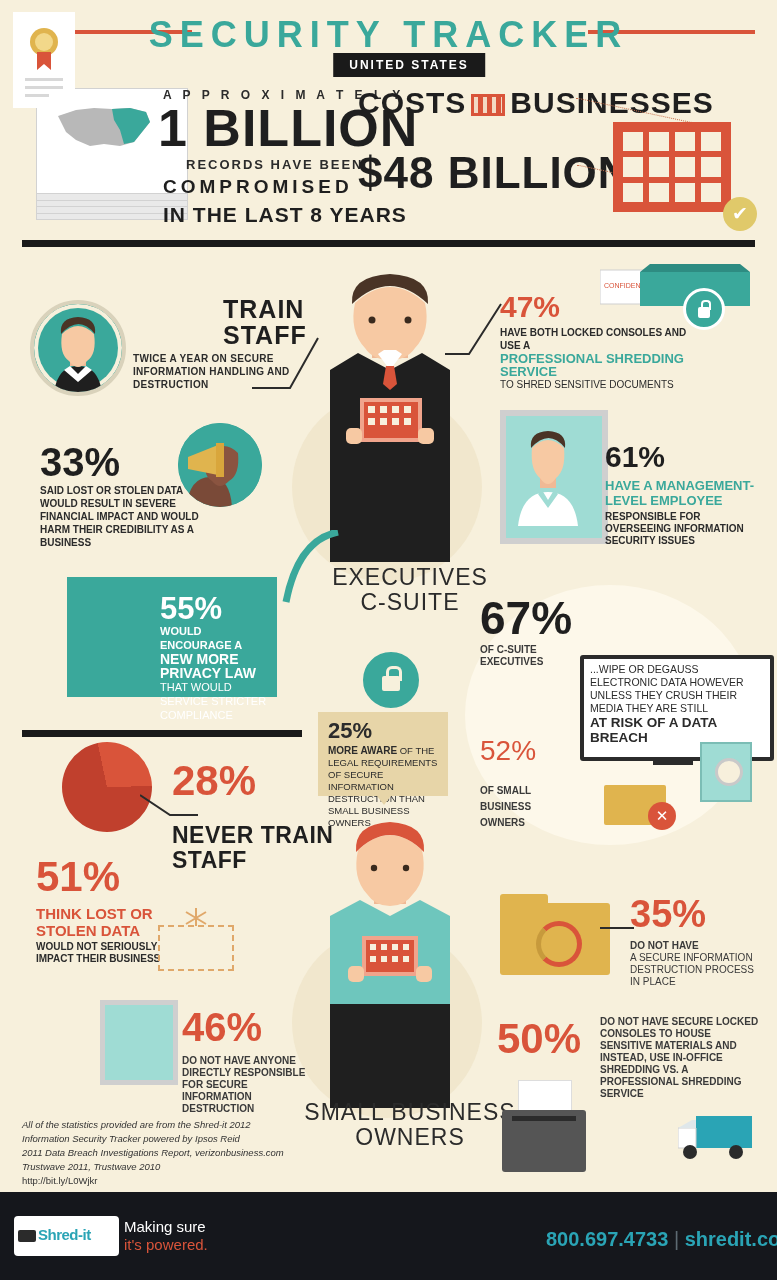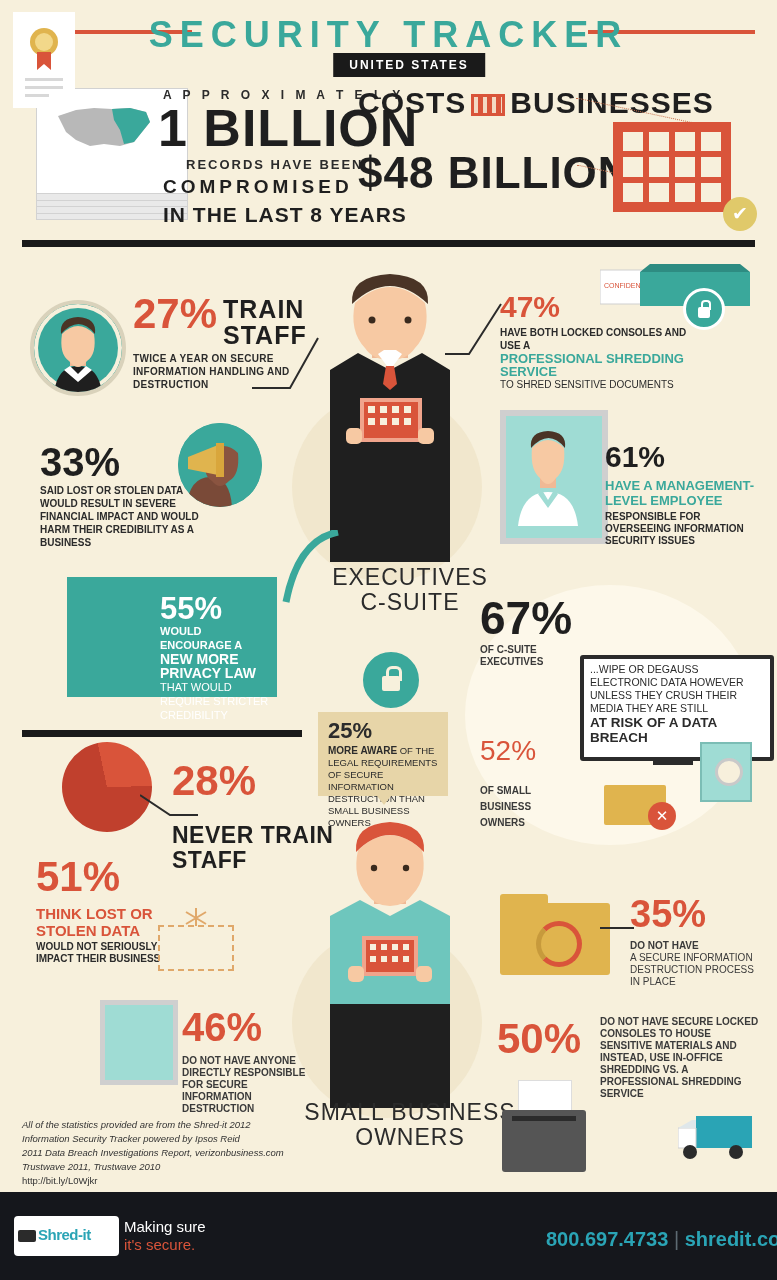--- a/index.html
+++ b/index.html
@@ -233,21 +233,20 @@
     <svg viewBox="0 0 88 88" style="width:88px;height:88px;">
       <circle cx="44" cy="44" r="44" fill="#f7f0dc"></circle>
       <circle cx="44" cy="44" r="40" fill="#3aa89b"></circle>
       <path d="M20 88 q4 -26 24 -26 q20 0 24 26z" fill="#1f1f1f"></path>
       <rect x="36" y="44" width="16" height="18" fill="#f0b995"></rect>
       <path d="M28 30 q16 -16 32 0 q3 20 -7 27 q-5 6 -9 6 q-4 0 -9 -6 q-10 -7 -7 -27z" fill="#f7c9a3"></path>
       <path d="M27 30 q18 -20 34 0 q2 -16 -17 -17 q-19 1 -17 17z" fill="#4a3426"></path>
       <path d="M36 62 l8 8 l8 -8 l6 4 l-14 12 l-14 -12z" fill="#ffffff"></path>
     </svg>
   </div>
-  <div class="p27">27%</div>
   <div class="train-staff">TRAIN STAFF</div>
   <div class="twice">TWICE A YEAR ON SECURE INFORMATION HANDLING AND DESTRUCTION</div>
   <svg style="position:absolute;left:250px;top:330px;width:70px;height:60px;">
     <path d="M2 58 L40 58 L68 8" stroke="#2b2b2b" stroke-width="2" fill="none"></path>
   </svg>
 
   <div class="circ" style="left:178px;top:423px;width:84px;height:84px;background:#3aa89b;overflow:hidden;">
     <svg viewBox="0 0 84 84" style="width:84px;height:84px;">
       <circle cx="42" cy="42" r="42" fill="#3aa89b"></circle>
       <path d="M54 84 q-2 -30 -22 -30 q-20 0 -24 30z" fill="#7a4a38"></path>
@@ -273,21 +272,21 @@
       <path d="M24 40 L24 58 L31 52 L38 58 L38 40z" fill="#d9543a"></path>
       <rect x="12" y="66" width="38" height="3" fill="#d8d8d8"></rect>
       <rect x="12" y="74" width="38" height="3" fill="#d8d8d8"></rect>
       <rect x="12" y="82" width="24" height="3" fill="#d8d8d8"></rect>
     </svg>
   </div>
   <div class="p55">55%</div>
   <div class="t55">
     <span>WOULD ENCOURAGE A</span>
     <span class="big" style="display:block;">NEW MORE PRIVACY LAW</span>
-    <span style="display:block;font-weight:normal;">THAT WOULD REQUIRE STRICTER CREDIBILITY</span>
+    <span style="display:block;font-weight:normal;">THAT WOULD SERVICE STRICTER COMPLIANCE</span>
   </div>
 
   <svg style="position:absolute;left:443px;top:300px;width:62px;height:58px;">
     <path d="M2 54 L26 54 L58 4" stroke="#2b2b2b" stroke-width="2" fill="none"></path>
   </svg>
   <div style="position:absolute;left:600px;top:262px;width:150px;height:60px;">
     <svg viewBox="0 0 150 60" style="width:150px;height:60px;">
       <rect x="0" y="8" width="46" height="34" fill="#ffffff" stroke="#cfcfcf"></rect>
       <text x="4" y="26" font-size="7" fill="#d9543a" font-family="Liberation Sans">CONFIDENTIAL</text>
       <path d="M40 10 L150 10 L150 44 L40 44z" fill="#3aa89b"></path>
@@ -442,21 +441,21 @@
     <div class="nonital">http://bit.ly/L0Wjkr</div>
   </div>
 
   <div class="footer"></div>
   <div class="logo">
     <div class="truckmini"></div>
     <div class="txt">Shred-it</div>
   </div>
   <div class="making">
     <div>Making sure</div>
-    <div class="sec">it's secure.</div>
+    <div class="sec">it's powered.</div>
   </div>
   <div class="phone">
     <span>800.697.4733</span>
     <span class="sep">|</span>
     <span>shredit.com</span>
   </div>
 
 </div>
 
 </body></html>

